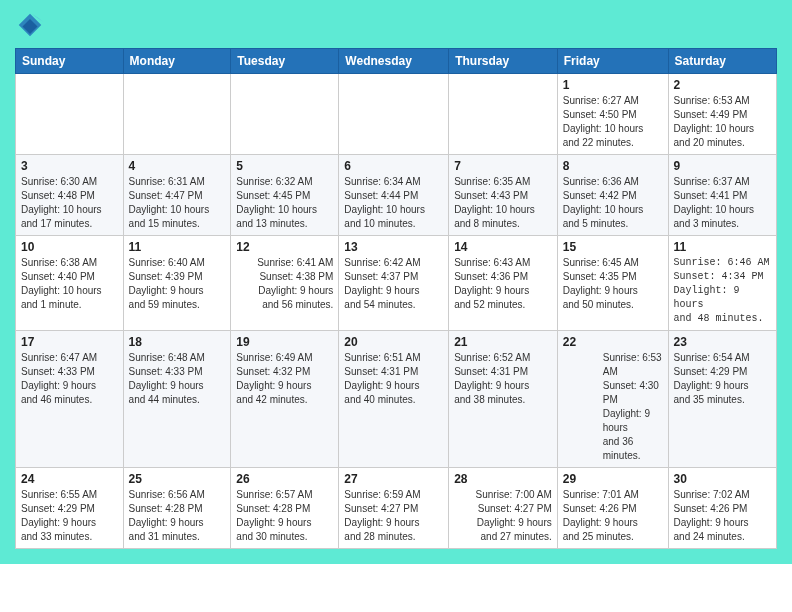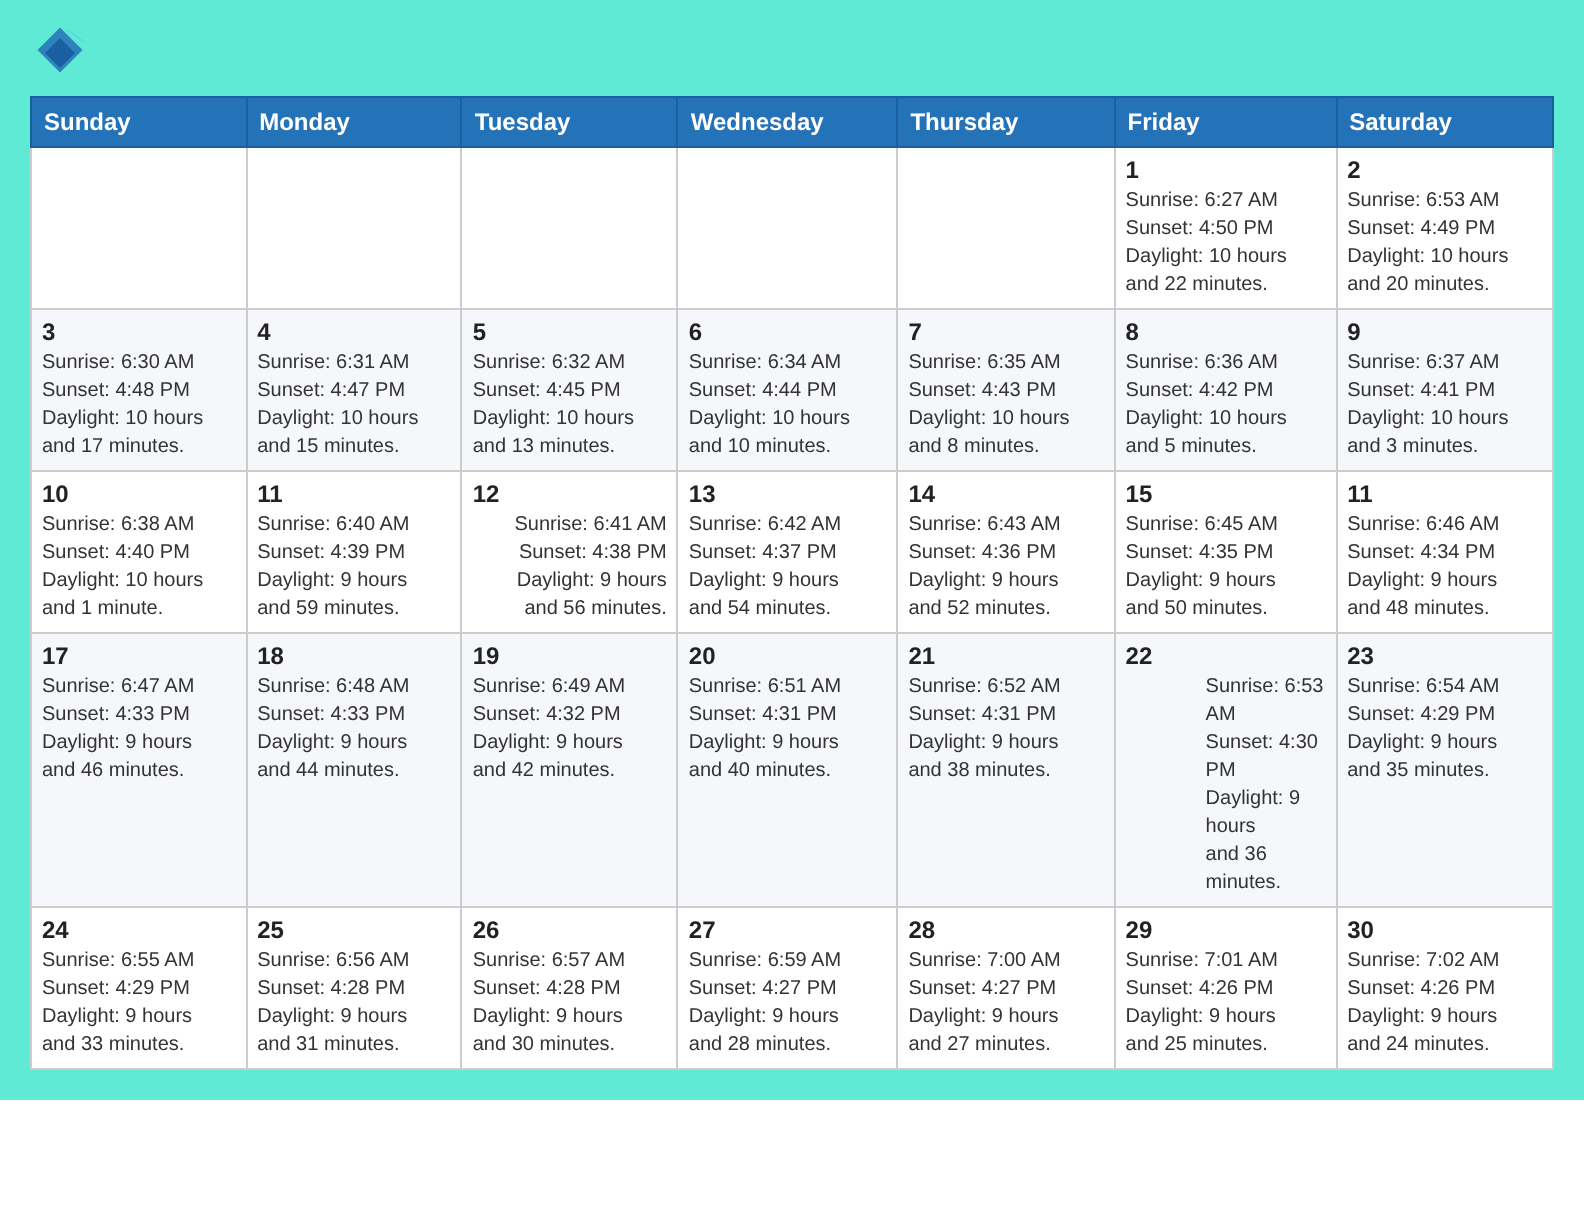--- a/index.html
+++ b/index.html
@@ -240,21 +240,21 @@
           </td>
           <td>
             <span class="day-num">15</span>
             <div class="day-info" style="white-space: pre-line;">Sunrise: 6:45 AM
 Sunset: 4:35 PM
 Daylight: 9 hours
 and 50 minutes.</div>
           </td>
           <td>
             <span class="day-num">11</span>
-            <div class="day-info" style="white-space: pre-line;">Sunrise: 6:46 AM
+            <div class="day-info" style="white-space: pre-line; font-family: Liberation Mono, monospace;">Sunrise: 6:46 AM
 Sunset: 4:34 PM
 Daylight: 9 hours
 and 48 minutes.</div>
           </td>
         </tr>
         <tr class="row-alt">
           <td>
             <span class="day-num">17</span>
             <div class="day-info" style="white-space: pre-line;">Sunrise: 6:47 AM
 Sunset: 4:33 PM
@@ -328,21 +328,21 @@
           </td>
           <td>
             <span class="day-num">27</span>
             <div class="day-info" style="white-space: pre-line;">Sunrise: 6:59 AM
 Sunset: 4:27 PM
 Daylight: 9 hours
 and 28 minutes.</div>
           </td>
           <td>
             <span class="day-num">28</span>
-            <div class="day-info" style="white-space: pre-line;">Sunrise: 7:00 AM
+            <div class="day-info" style="white-space: pre-line; text-align: right;">Sunrise: 7:00 AM
 Sunset: 4:27 PM
 Daylight: 9 hours
 and 27 minutes.</div>
           </td>
           <td>
             <span class="day-num">29</span>
             <div class="day-info" style="white-space: pre-line;">Sunrise: 7:01 AM
 Sunset: 4:26 PM
 Daylight: 9 hours
 and 25 minutes.</div>

